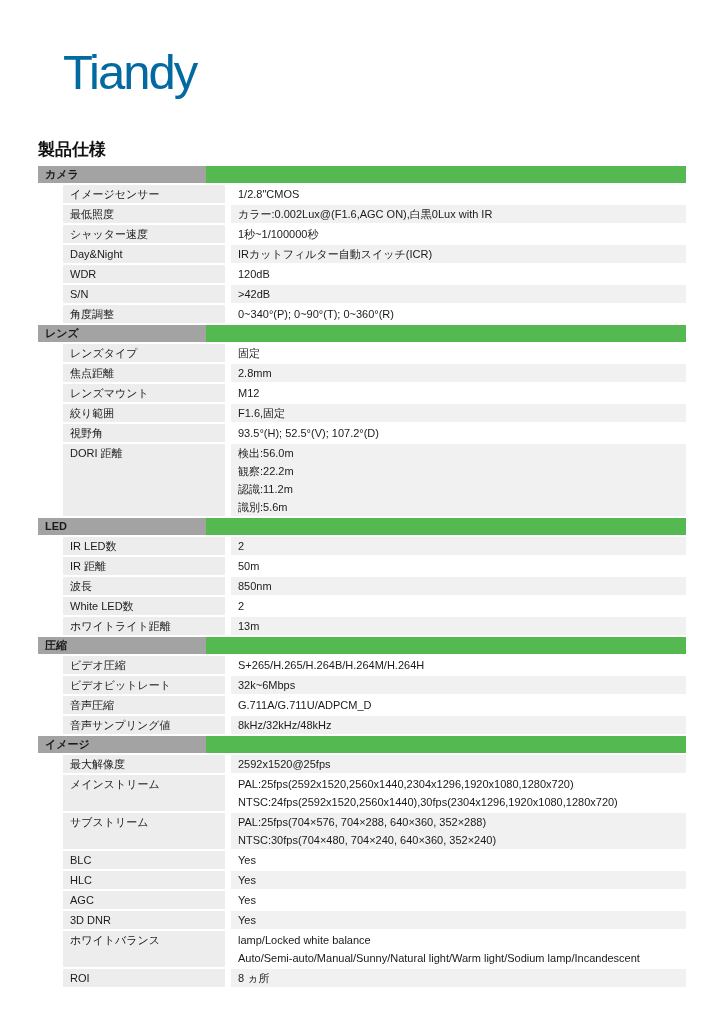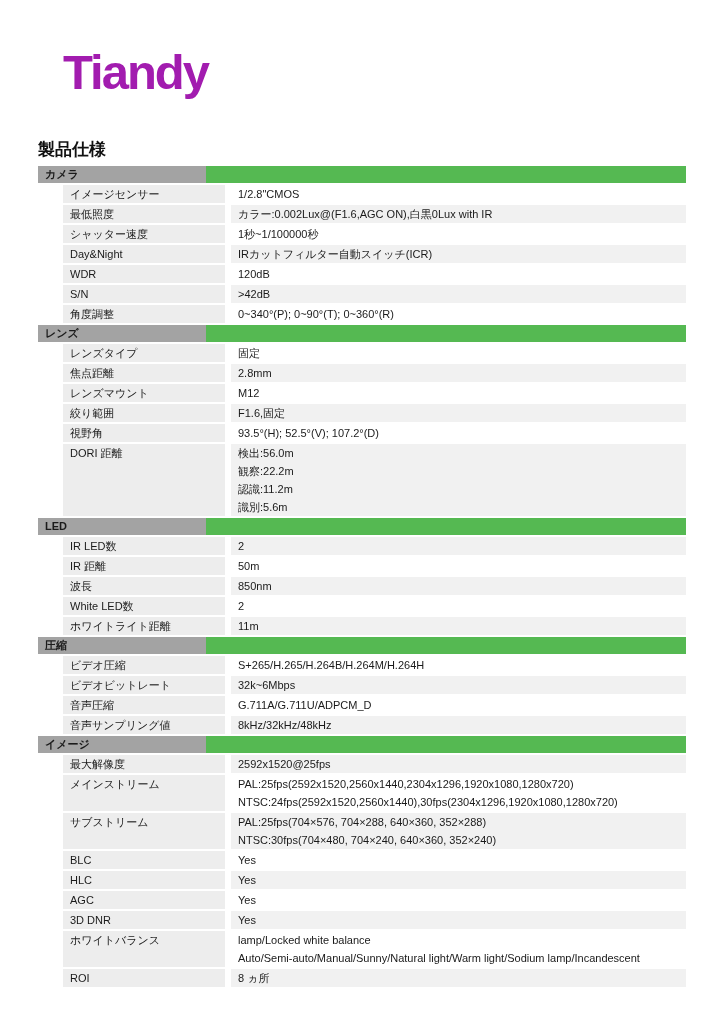--- a/index.html
+++ b/index.html
@@ -3,22 +3,22 @@
 <meta charset="utf-8">
 <style>
   html,body{margin:0;padding:0;background:#ffffff;}
   body{
     width:724px;height:1024px;position:relative;overflow:hidden;
     font-family:"Liberation Sans","DejaVu Sans",sans-serif;
     color:#1a1a1a;
   }
   .logo{
     position:absolute;left:63px;top:44px;
-    font-size:49px;font-weight:bold;letter-spacing:-2px;
-    color:#a21caf;
+    font-size:49px;font-weight:normal;letter-spacing:-2px;
+    color:#0369a1;
   }
   .page-title{
     position:absolute;left:38px;top:138px;
     font-size:17px;font-weight:bold;color:#111;
   }
   .spec-table{
     position:absolute;left:38px;top:166px;width:648px;
   }
   .sec-header{display:flex;height:17px;margin-bottom:2px;}
   .sec-left{
@@ -156,21 +156,21 @@
     </div>
     <div class="row">
       <div class="cell label">White LED数</div>
       <div class="cell value">
         <div class="vline">2</div>
       </div>
     </div>
     <div class="row">
       <div class="cell label">ホワイトライト距離</div>
       <div class="cell value shaded">
-        <div class="vline">11m</div>
+        <div class="vline">13m</div>
       </div>
     </div>
     <div class="sec-header">
       <div class="sec-left">圧縮</div>
       <div class="sec-right"></div>
     </div>
     <div class="row">
       <div class="cell label">ビデオ圧縮</div>
       <div class="cell value">
         <div class="vline">S+265/H.265/H.264B/H.264M/H.264H</div>

